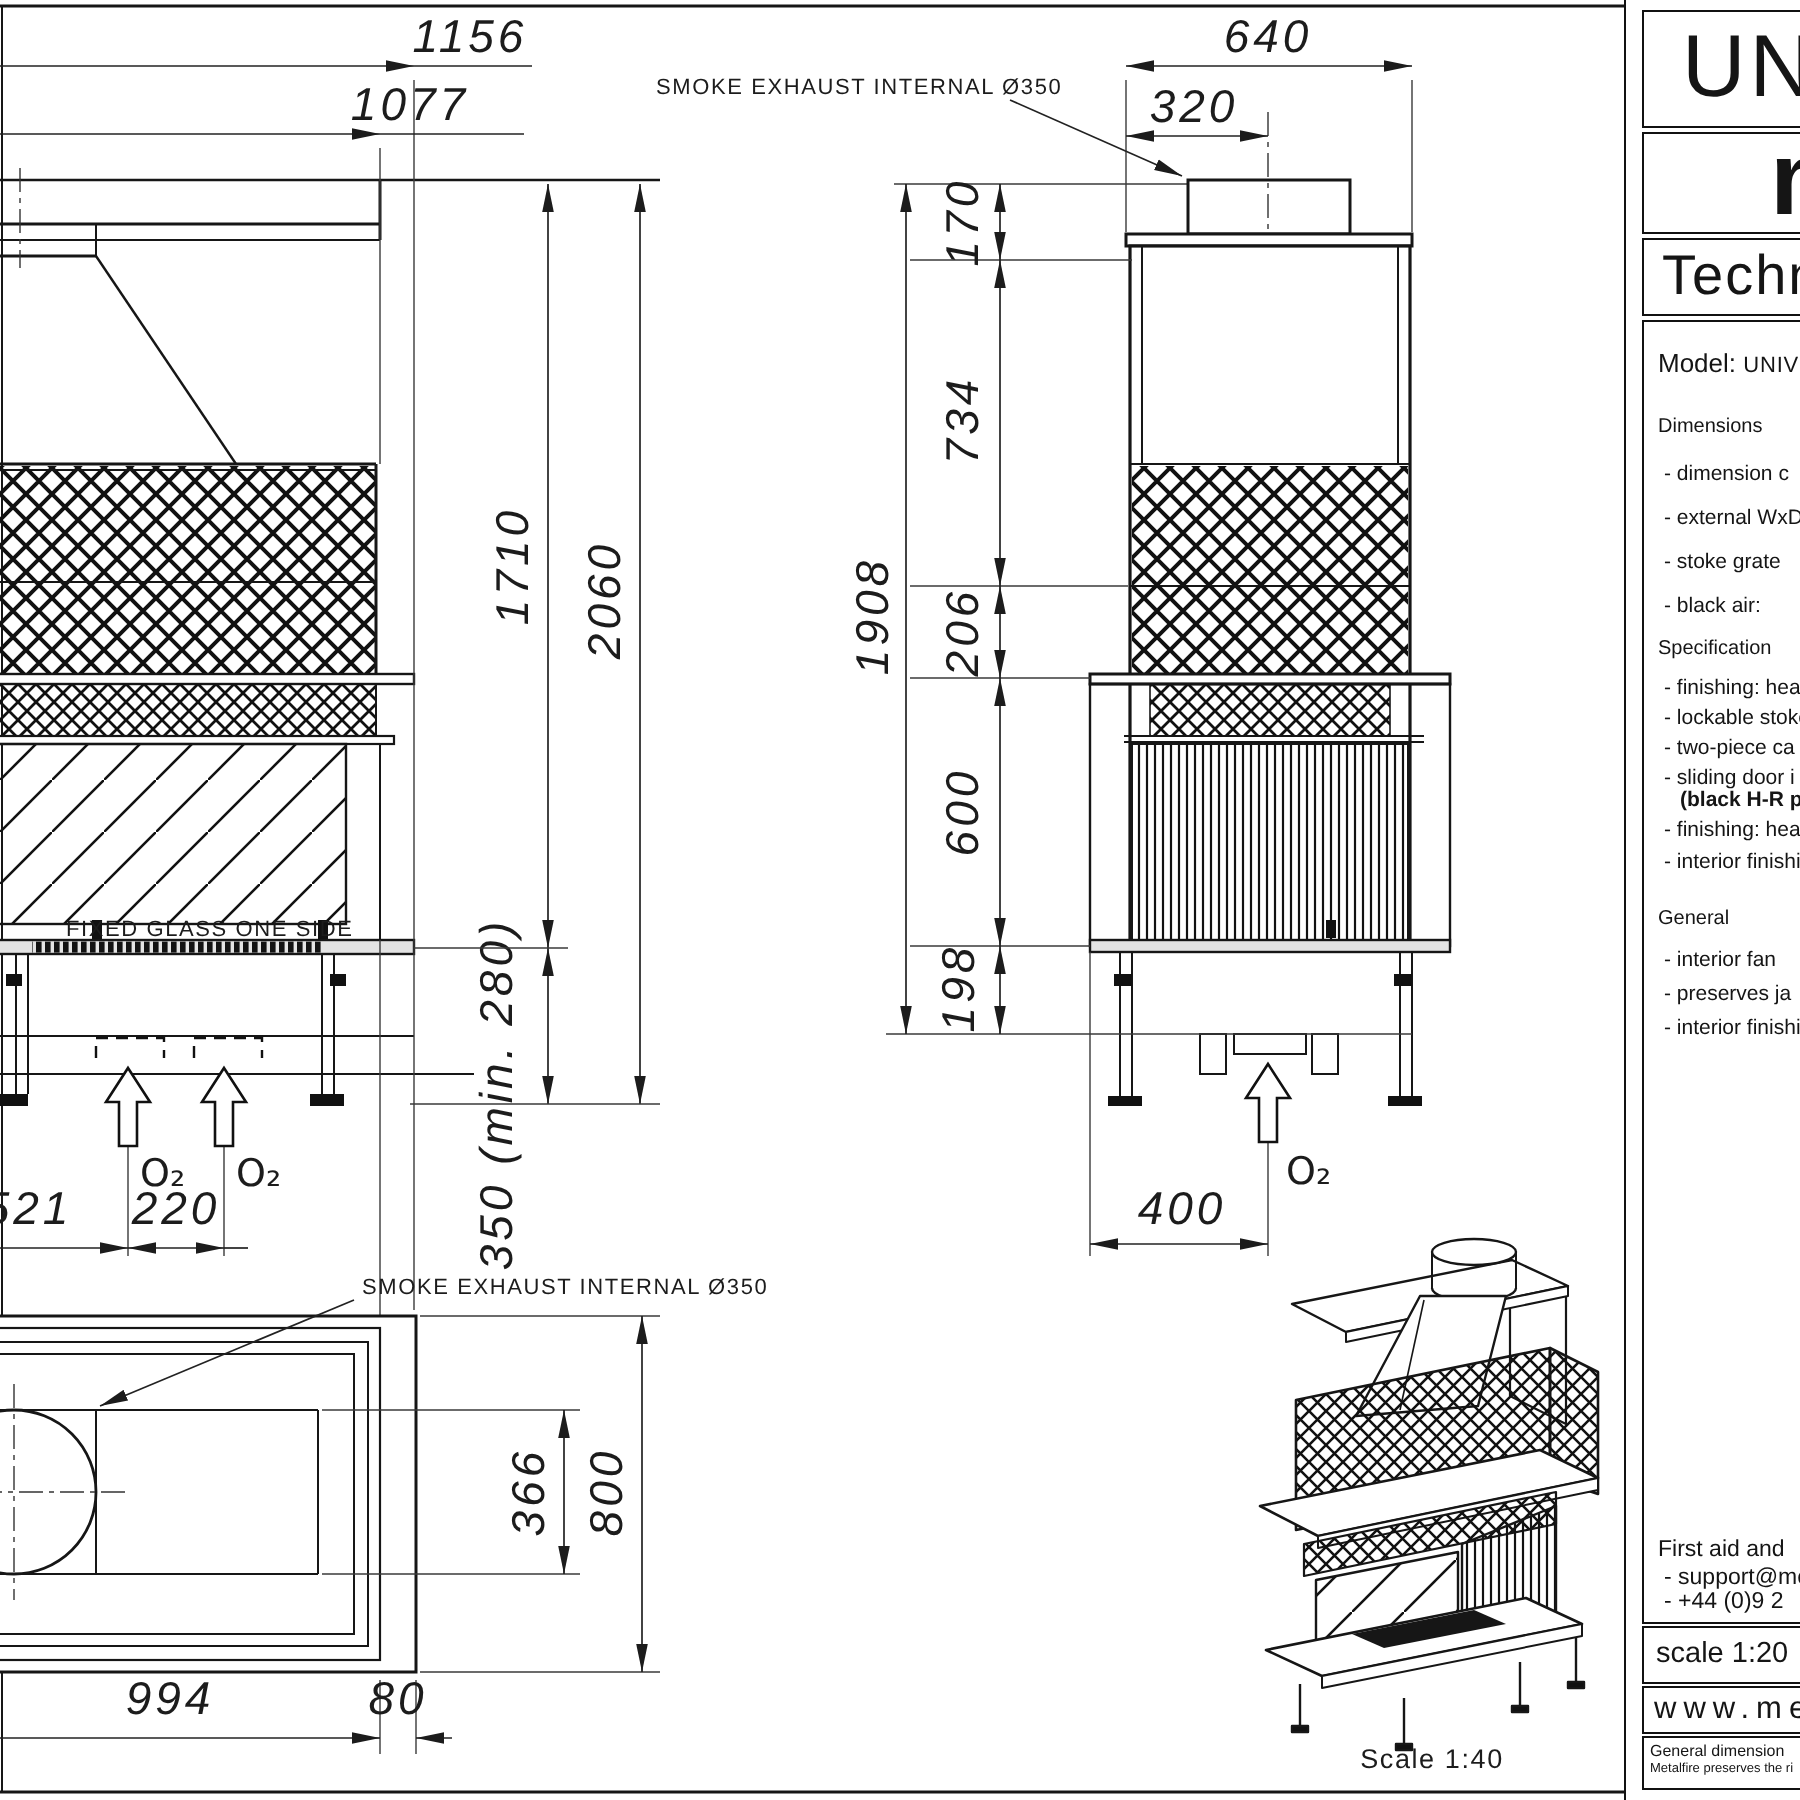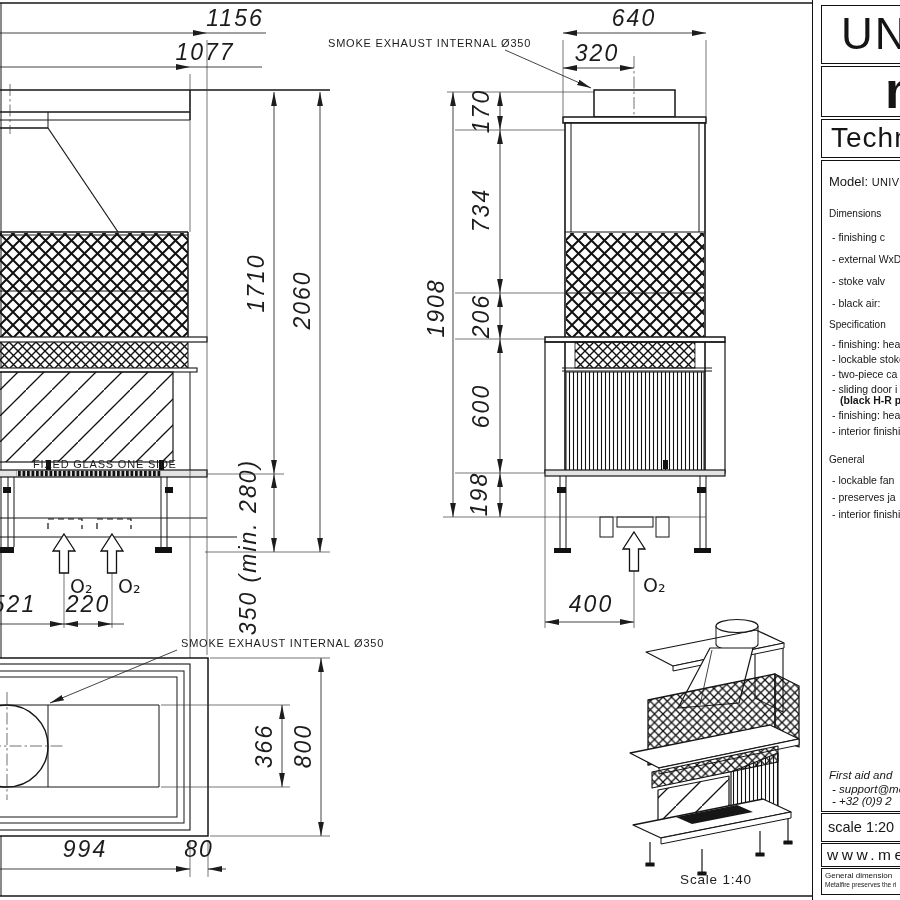--- a/index.html
+++ b/index.html
@@ -25,21 +25,21 @@
   .tb-b4 { top:160px; height:652px; }
   .tb-b5 { top:813px; height:29px; font-size:14.5px; line-height:26px; padding-left:6px; }
   .tb-b6 { top:843px; height:24px; font-size:15.5px; line-height:21px; padding-left:5px; letter-spacing:3.5px; }
   .tb-b7 { top:868px; height:27px; padding:2px 0 0 3px; line-height:9px; }
   .t-line { position:absolute; left:7px; white-space:nowrap; color:#151515; }
   .t-head { font-size:10px; }
   .t-item { font-size:10.5px; left:10px; }
   .t-item2 { font-size:10.5px; left:18px;font-weight:bold; }
   .t-model { font-size:13px; }
   .t-model small { font-size:11px; letter-spacing:0.4px; }
-  .t-contact { font-size:11.5px;font-style:italic; }
+  .t-contact { font-size:11.5px; }
   .t-fine1 { font-size:8px; display:block; }
   .t-fine2 { font-size:6.5px; display:block; }
 </style>
 </head>
 <body>
 
 <div id="sheet">
 
 <svg width="812" height="900" viewBox="0 0 812 900">
   <defs>
@@ -311,42 +311,42 @@
   <div class="tb-box tb-b2">m</div>
   <div class="tb-box tb-b3">Techn</div>
 
   <div class="tb-box tb-b4">
     <div class="t-line t-model" style="top:13px">
       <span>Model:</span>
       <small>UNIV</small>
     </div>
 
     <div class="t-line t-head" style="top:47px">Dimensions</div>
-    <div class="t-line t-item" style="top:70px">- finishing c</div>
+    <div class="t-line t-item" style="top:70px">- dimension c</div>
     <div class="t-line t-item" style="top:92px">- external WxD</div>
-    <div class="t-line t-item" style="top:114px">- stoke valv</div>
+    <div class="t-line t-item" style="top:114px">- stoke grate</div>
     <div class="t-line t-item" style="top:136px">- black air:</div>
 
     <div class="t-line t-head" style="top:158px">Specification</div>
     <div class="t-line t-item" style="top:177px">- finishing: hea</div>
     <div class="t-line t-item" style="top:192px">- lockable stoke</div>
     <div class="t-line t-item" style="top:207px">- two-piece ca</div>
     <div class="t-line t-item" style="top:222px">- sliding door i</div>
     <div class="t-line t-item2" style="top:233px">(black H-R p</div>
     <div class="t-line t-item" style="top:248px">- finishing: hea</div>
     <div class="t-line t-item" style="top:264px">- interior finishi</div>
 
     <div class="t-line t-head" style="top:293px">General</div>
-    <div class="t-line t-item" style="top:313px">- lockable fan</div>
+    <div class="t-line t-item" style="top:313px">- interior fan</div>
     <div class="t-line t-item" style="top:330px">- preserves ja</div>
     <div class="t-line t-item" style="top:347px">- interior finishi</div>
 
     <div class="t-line t-contact" style="top:608px">First aid and</div>
     <div class="t-line t-contact" style="top:622px; left:10px">- support@me</div>
-    <div class="t-line t-contact" style="top:634px; left:10px">- +32 (0)9 2</div>
+    <div class="t-line t-contact" style="top:634px; left:10px">- +44 (0)9 2</div>
   </div>
 
   <div class="tb-box tb-b5">scale 1:20</div>
   <div class="tb-box tb-b6">www.met</div>
   <div class="tb-box tb-b7">
     <span class="t-fine1">General dimension</span>
     <span class="t-fine2">Metalfire preserves the ri</span>
   </div>
 </div>
 

